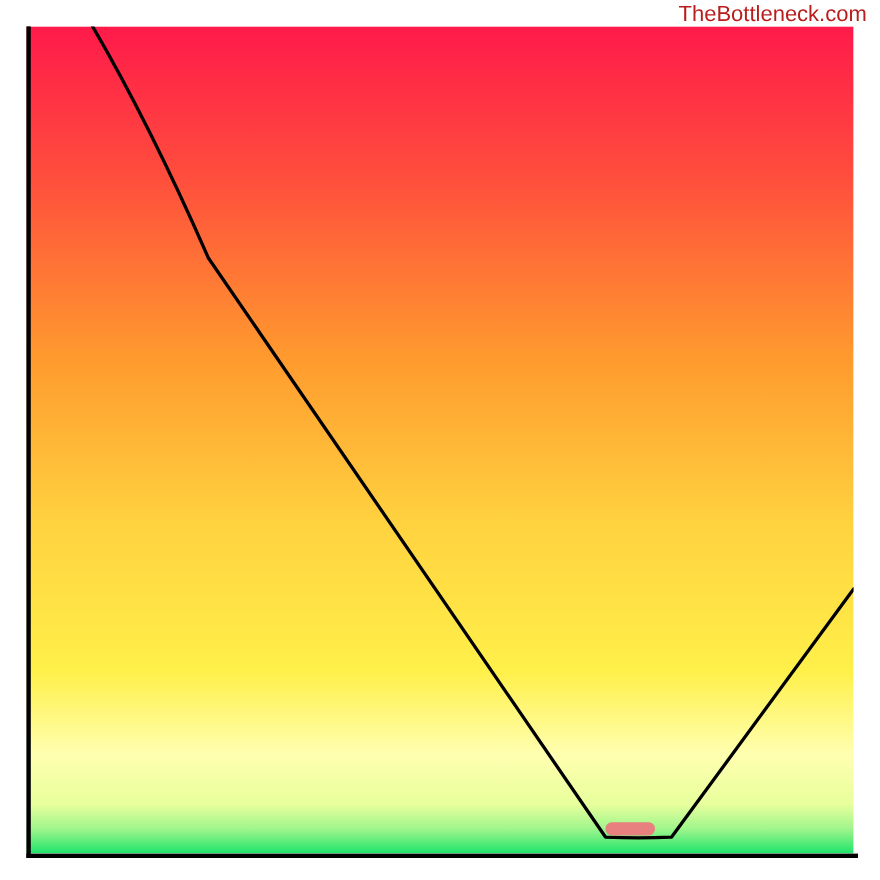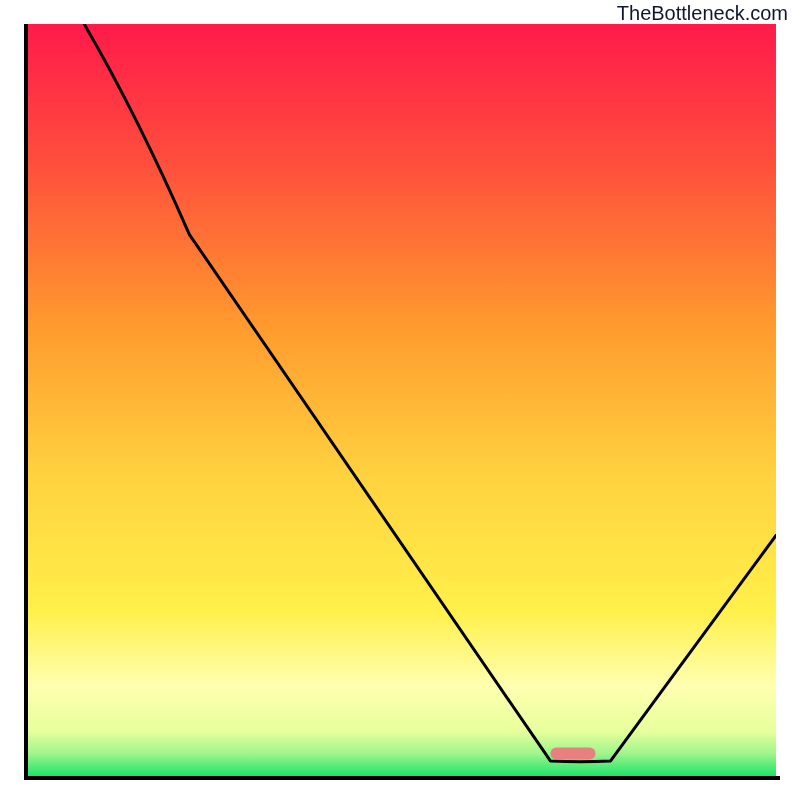--- a/index.html
+++ b/index.html
@@ -7,21 +7,21 @@
     padding: 0;
     width: 800px;
     height: 800px;
     background: white;
     font-family: Arial, sans-serif;
   }
   .watermark {
     position: absolute;
     top: 2px;
     right: 12px;
-    color: #0f172a;
+    color: #b91c1c;
     font-size: 20px;
     font-weight: 500;
   }
   .plot-area {
     position: absolute;
     left: 24px;
     top: 24px;
     width: 756px;
     height: 756px;
     border: 4px solid black;

